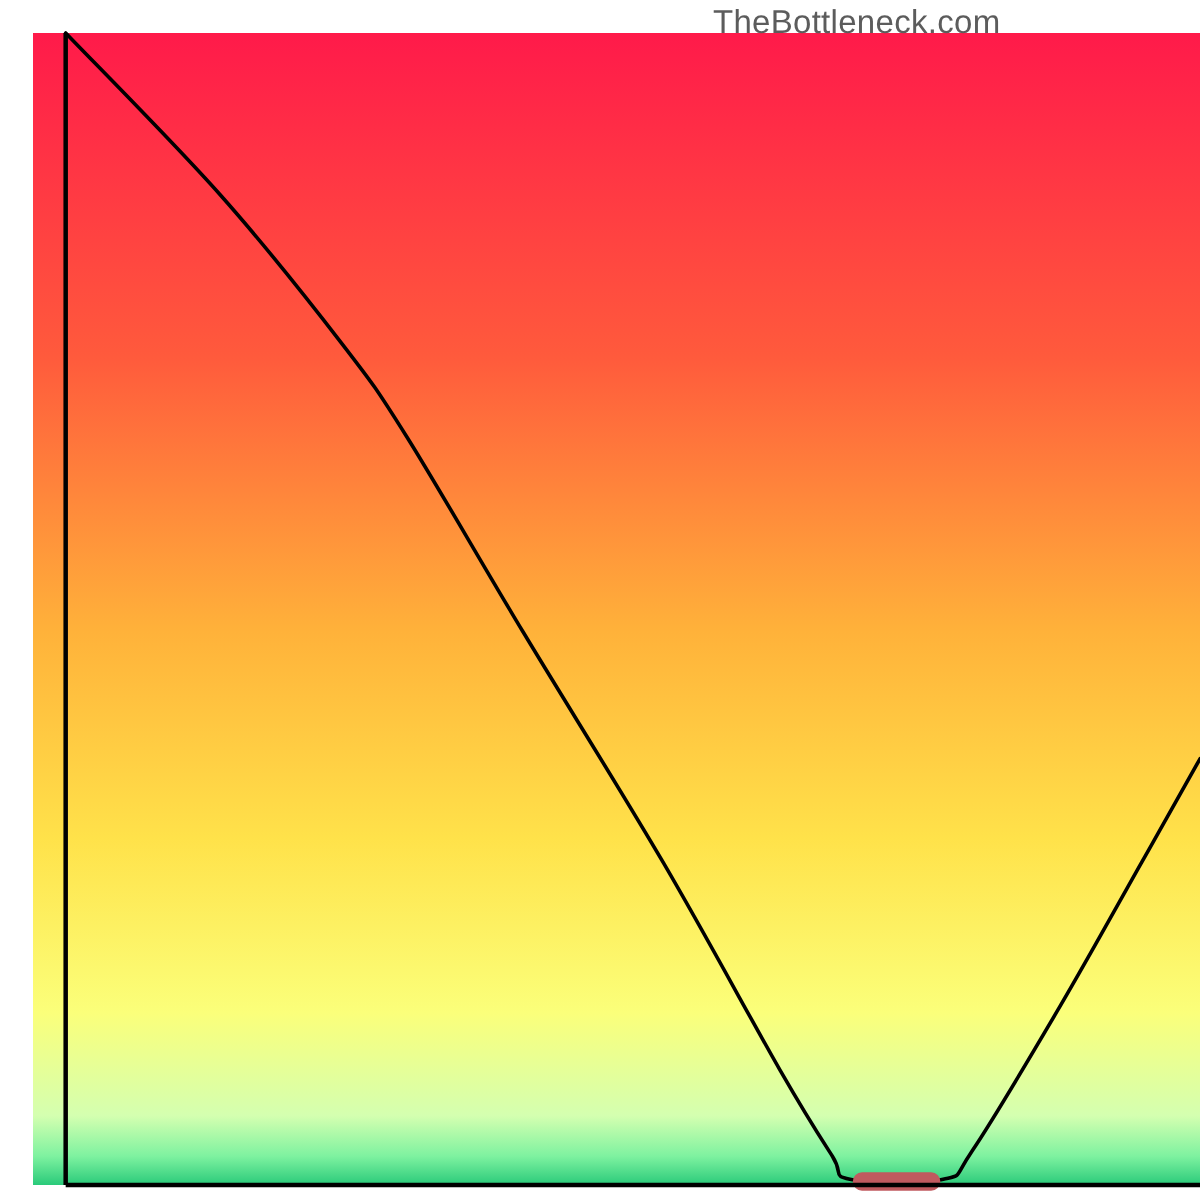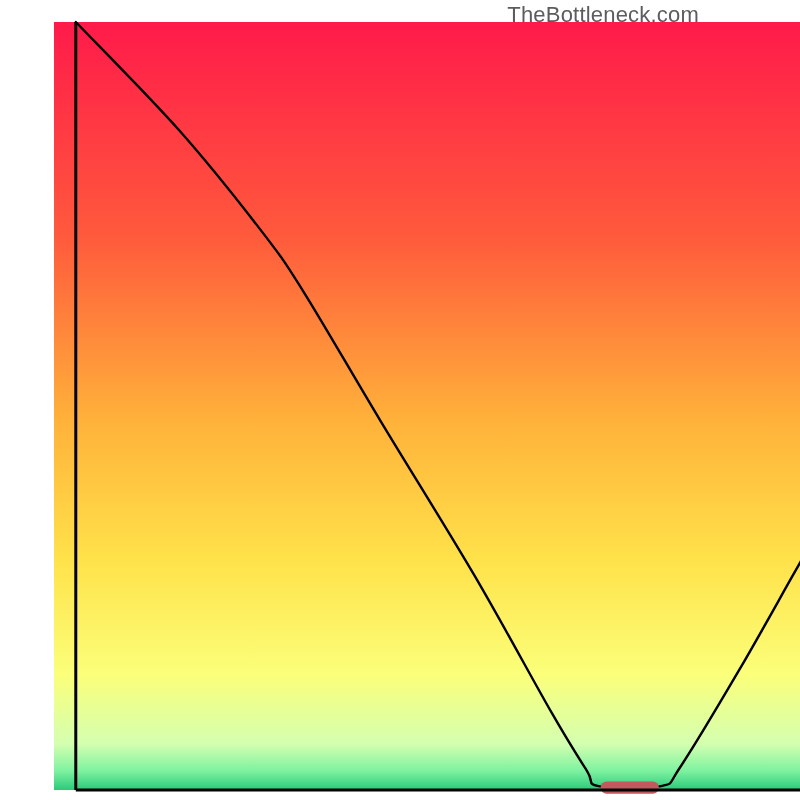--- a/index.html
+++ b/index.html
@@ -7,21 +7,20 @@
     padding: 0;
     width: 800px;
     height: 800px;
     background: #ffffff;
     font-family: Arial, Helvetica, sans-serif;
   }
   .container {
     position: relative;
     width: 677px;
     height: 800px;
-    padding-left: 32px;
   }
   .watermark {
     position: absolute;
     top: 2px;
     right: 10px;
     color: #5c5c5c;
     font-size: 22px;
     font-weight: 500;
     letter-spacing: 0.2px;
   }

